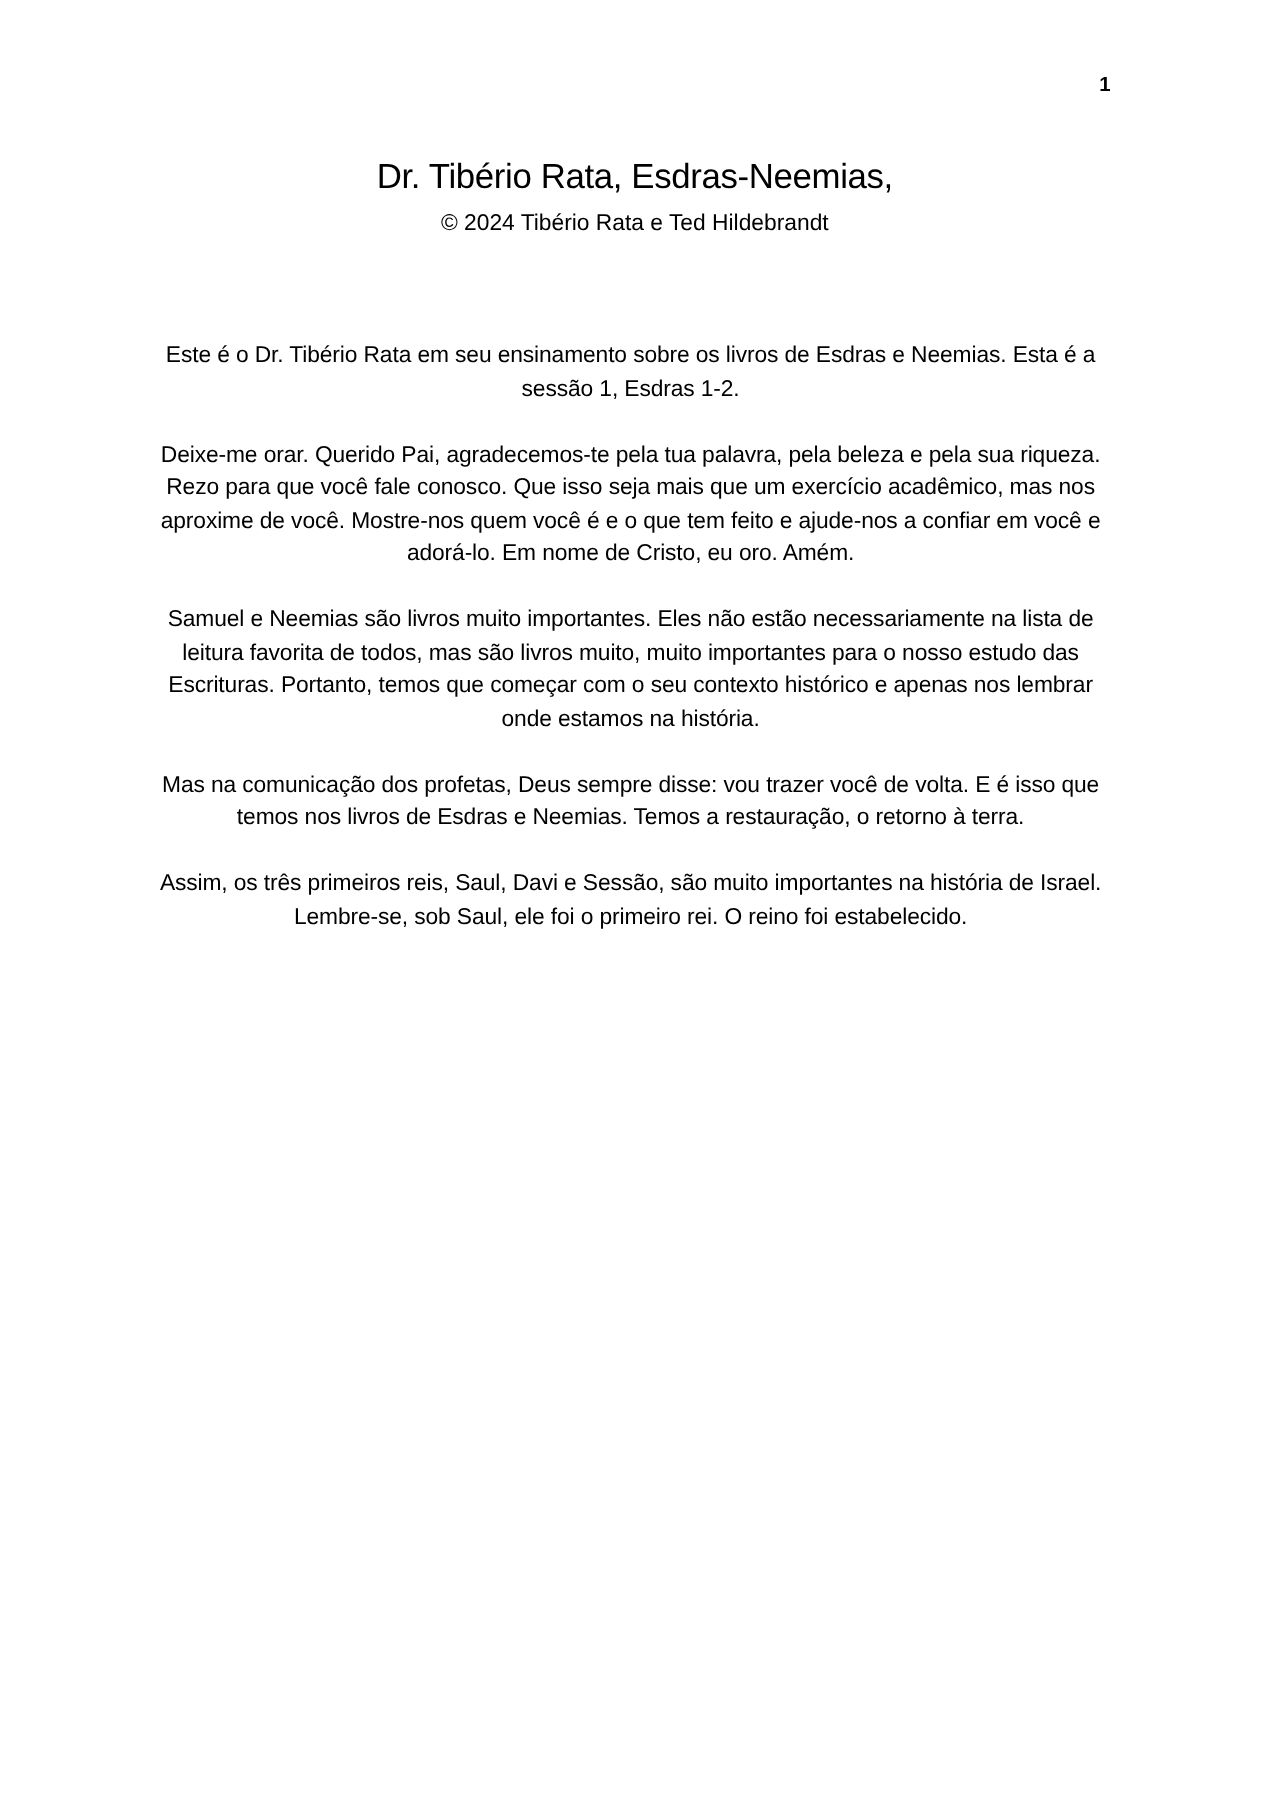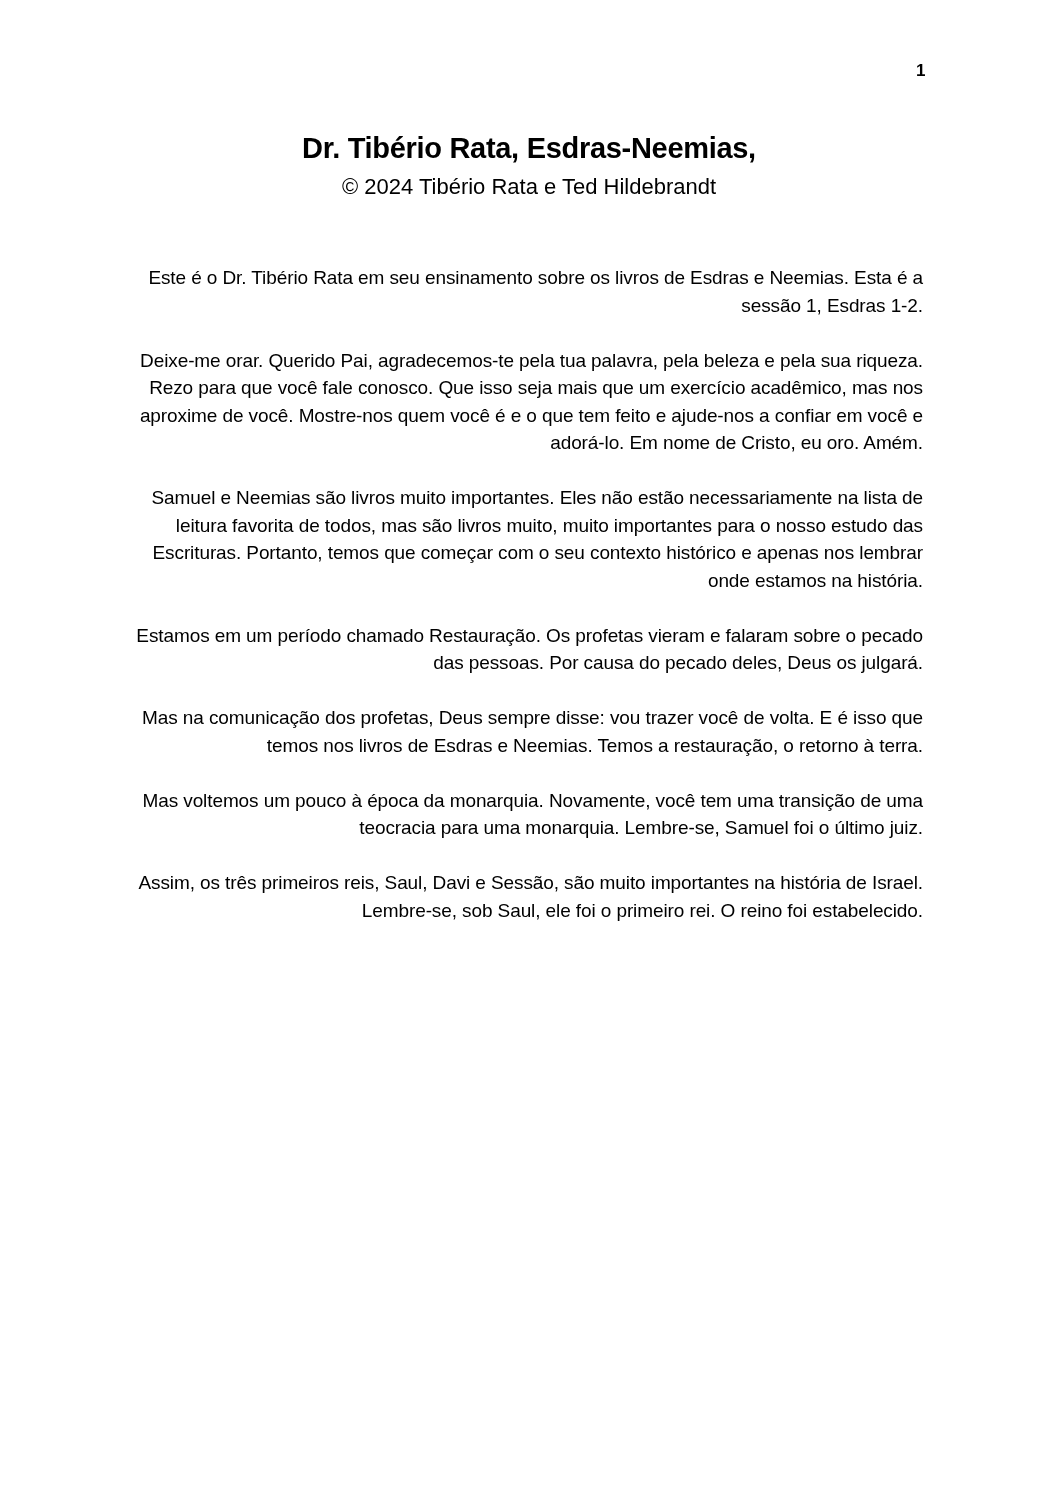--- a/index.html
+++ b/index.html
@@ -28,40 +28,40 @@
   .doc-header {
     position: absolute;
     top: 127px;
     left: 0;
     right: 0;
     text-align: center;
   }
   .doc-title {
     margin: 0;
     font-size: 29px;
-    font-weight: 700;
+    font-weight: 400;
     line-height: 42px;
     letter-spacing: -0.3px;
   }
   .doc-copyright {
     margin: 6px 0 0 0;
-    font-size: 22px;
+    font-size: 19px;
     font-weight: 400;
     line-height: 24px;
   }
   .doc-body {
     position: absolute;
-    top: 264px;
+    top: 283px;
     left: 128px;
     width: 795px;
     font-size: 19px;
     font-weight: 400;
     line-height: 27.5px;
     letter-spacing: -0.1px;
-    text-align: right;
+    text-align: center;
   }
   .doc-body p {
     margin: 0 0 27.5px 0;
   }
 </style>
 </head>
 <body>
 
 <div class="page">
 
@@ -71,19 +71,17 @@
     <h1 class="doc-title">
       <span>Dr. Tibério Rata, Esdras-Neemias,</span><br>
     </h1>
     <p class="doc-copyright">© 2024 Tibério Rata e Ted Hildebrandt</p>
   </div>
 
   <div class="doc-body">
     <p>Este é o Dr. Tibério Rata em seu ensinamento sobre os livros de Esdras e Neemias. Esta é a sessão 1, Esdras 1-2.</p>
     <p>Deixe-me orar. Querido Pai, agradecemos-te pela tua palavra, pela beleza e pela sua riqueza. Rezo para que você fale conosco. Que isso seja mais que um exercício acadêmico, mas nos aproxime de você. Mostre-nos quem você é e o que tem feito e ajude-nos a confiar em você e adorá-lo. Em nome de Cristo, eu oro. Amém.</p>
     <p>Samuel e Neemias são livros muito importantes. Eles não estão necessariamente na lista de leitura favorita de todos, mas são livros muito, muito importantes para o nosso estudo das Escrituras. Portanto, temos que começar com o seu contexto histórico e apenas nos lembrar onde estamos na história.</p>
-    <p>Estamos em um período chamado Restauração. Os profetas vieram e falaram sobre o pecado das pessoas. Por causa do pecado deles, Deus os julgará.</p>
     <p>Mas na comunicação dos profetas, Deus sempre disse: vou trazer você de volta. E é isso que temos nos livros de Esdras e Neemias. Temos a restauração, o retorno à terra.</p>
-    <p>Mas voltemos um pouco à época da monarquia. Novamente, você tem uma transição de uma teocracia para uma monarquia. Lembre-se, Samuel foi o último juiz.</p>
     <p>Assim, os três primeiros reis, Saul, Davi e Sessão, são muito importantes na história de Israel. Lembre-se, sob Saul, ele foi o primeiro rei. O reino foi estabelecido.</p>
   </div>
 
 </div>
 
 </body></html>

